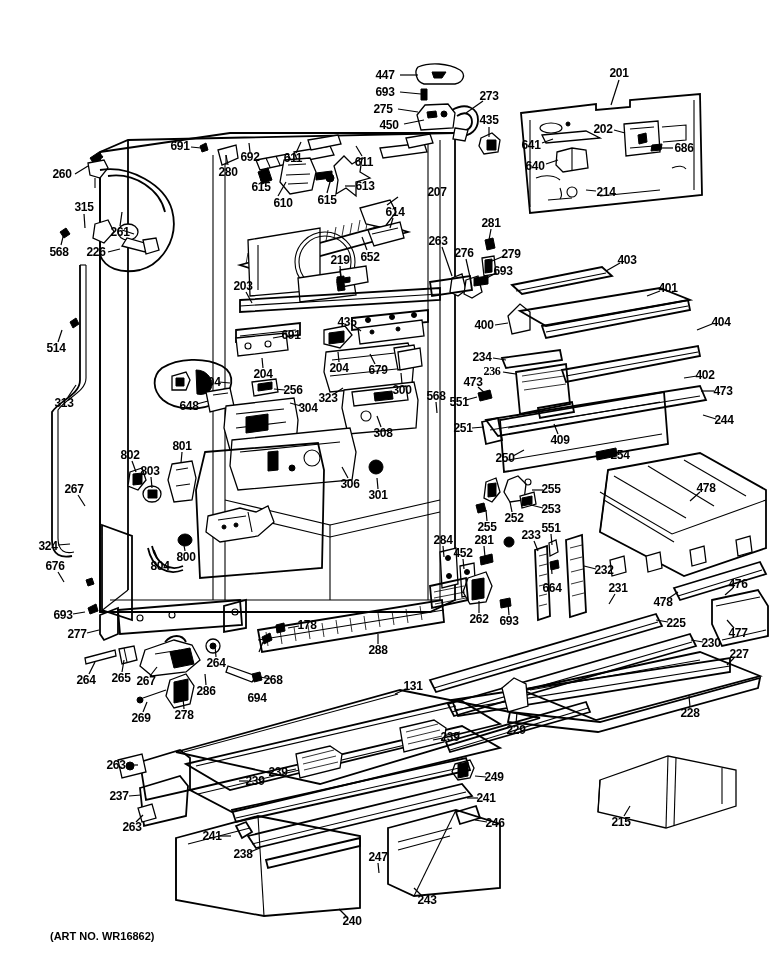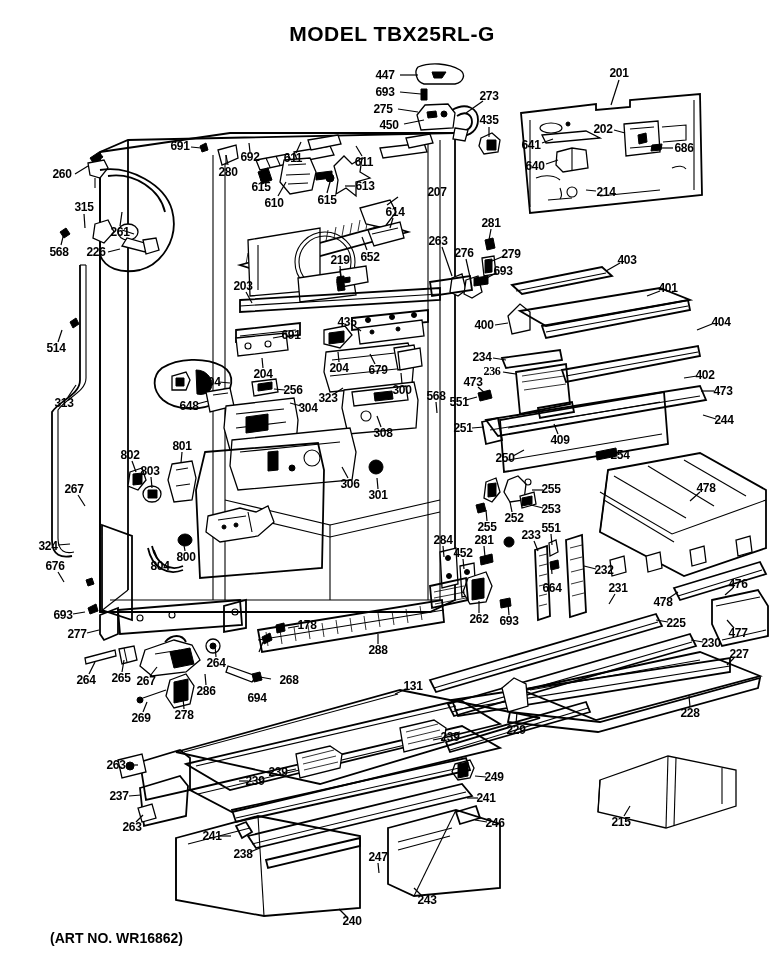--- a/index.html
+++ b/index.html
@@ -28,21 +28,21 @@
     font-size: 21px;
     letter-spacing: 0.5px;
     color: #000;
   }
   #art-no {
     position: absolute;
     left: 50px;
     top: 930px;
     font-family: "Liberation Sans", sans-serif;
     font-weight: bold;
-    font-size: 14px;
+    font-size: 11px;
     color: #000;
   }
   #svg-art {
     position: absolute;
     left: 0;
     top: 0;
     width: 784px;
     height: 976px;
   }
   .callout {
@@ -80,21 +80,20 @@
     stroke: #000;
     stroke-width: 0.8;
     fill: none;
   }
 </style>
 </head>
 <body>
 
 <div id="page">
 
-  <div id="diagram-title">MODEL TBX25RL-G</div>
 
   <svg id="svg-art" viewBox="0 0 784 976" xmlns="http://www.w3.org/2000/svg">
 
     <g>
 
       <path class="thick" d="M100 152 L230 133 L455 133 L455 600 L430 612 L100 612 Z"></path>
       <path class="thick" d="M100 152 L100 612"></path>
       <path class="thick" d="M100 152 L128 140 L455 133"></path>
       <path class="thick" d="M128 140 L128 590"></path>
       <path class="ln" d="M128 590 L100 612"></path>
@@ -654,21 +653,21 @@
       <div class="callout" style="left: 606px; top: 192px;">214</div>
       <div class="callout" style="left: 180px; top: 146px;">691</div>
       <div class="callout" style="left: 62px; top: 174px;">260</div>
       <div class="callout" style="left: 84px; top: 207px;">315</div>
       <div class="callout" style="left: 120px; top: 232px;">261</div>
       <div class="callout" style="left: 59px; top: 252px;">568</div>
       <div class="callout" style="left: 96px; top: 252px;">226</div>
       <div class="callout" style="left: 228px; top: 172px;">280</div>
       <div class="callout" style="left: 250px; top: 157px;">692</div>
       <div class="callout" style="left: 261px; top: 187px;">615</div>
-      <div class="callout" style="left: 274px; top: 203px; text-align: right;">610</div>
+      <div class="callout" style="left: 283px; top: 203px; text-align: right;">610</div>
       <div class="callout" style="left: 293px; top: 158px;">611</div>
       <div class="callout" style="left: 327px; top: 200px;">615</div>
       <div class="callout" style="left: 364px; top: 162px;">611</div>
       <div class="callout" style="left: 365px; top: 186px;">613</div>
       <div class="callout" style="left: 389px; top: 192px; margin-left: 48px;">207</div>
       <div class="callout" style="left: 395px; top: 212px;">614</div>
       <div class="callout" style="left: 370px; top: 257px;">652</div>
       <div class="callout" style="left: 340px; top: 260px;">219</div>
       <div class="callout" style="left: 243px; top: 286px;">203</div>
       <div class="callout" style="left: 491px; top: 223px;">281</div>
@@ -739,21 +738,21 @@
       <div class="callout" style="left: 63px; top: 615px;">693</div>
       <div class="callout" style="left: 77px; top: 634px;">277</div>
       <div class="callout" style="left: 86px; top: 680px;">264</div>
       <div class="callout" style="left: 121px; top: 678px;">265</div>
       <div class="callout" style="left: 146px; top: 681px;">267</div>
       <div class="callout" style="left: 141px; top: 718px;">269</div>
       <div class="callout" style="left: 184px; top: 715px;">278</div>
       <div class="callout" style="left: 206px; top: 691px;">286</div>
       <div class="callout" style="left: 216px; top: 663px;">264</div>
       <div class="callout" style="left: 257px; top: 658px; margin-top: 40px;">694</div>
-      <div class="callout" style="left: 289px; top: 680px;">268</div>
+      <div class="callout" style="left: 273px; top: 680px;">268</div>
       <div class="callout" style="left: 307px; top: 625px;">178</div>
       <div class="callout" style="left: 378px; top: 650px;">288</div>
       <div class="callout" style="left: 211px; top: 382px;">304</div>
       <div class="callout" style="left: 189px; top: 406px;">648</div>
       <div class="callout" style="left: 308px; top: 408px;">304</div>
       <div class="callout" style="left: 293px; top: 390px;">256</div>
       <div class="callout" style="left: 263px; top: 374px;">204</div>
       <div class="callout" style="left: 291px; top: 335px;">691</div>
       <div class="callout" style="left: 339px; top: 368px;">204</div>
       <div class="callout" style="left: 347px; top: 322px;">435</div>

